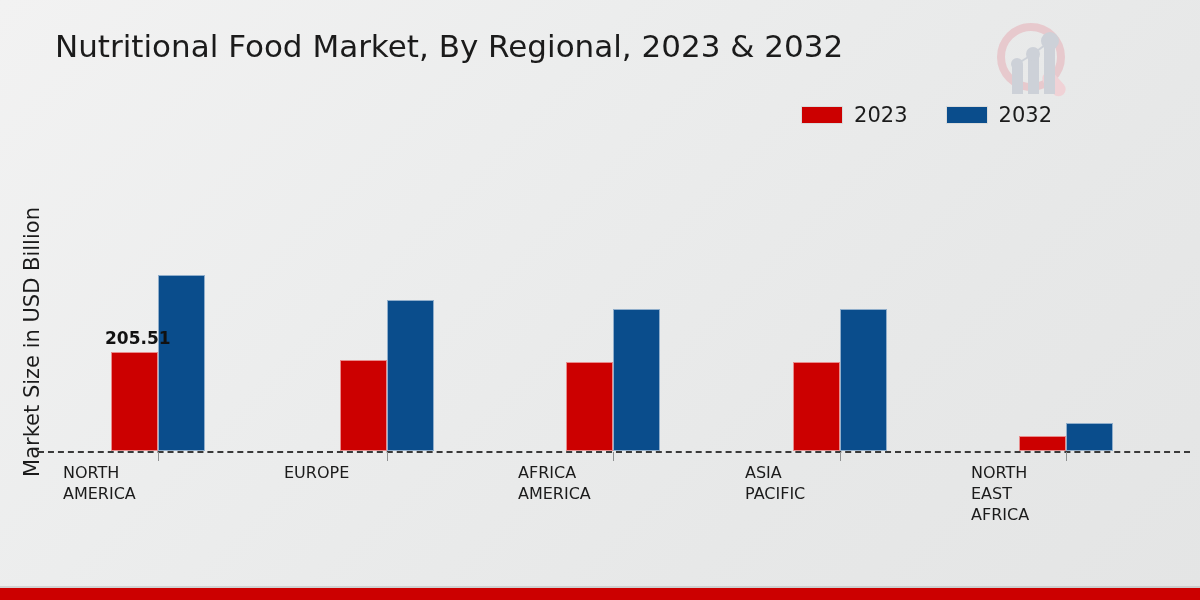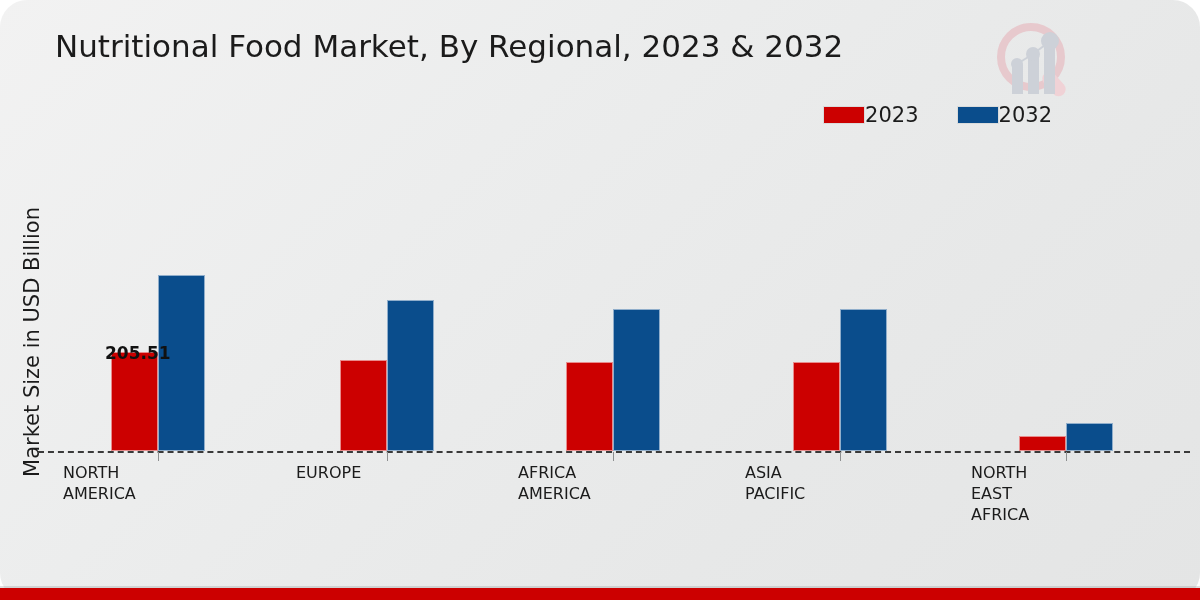--- a/index.html
+++ b/index.html
@@ -12,21 +12,20 @@
     overflow: hidden;
     font-family: "DejaVu Sans", sans-serif;
   }
 
   #page {
     position: relative;
     width: 1200px;
     height: 600px;
     background: linear-gradient(135deg, #f2f2f2 0%, #eceded 35%, #e7e8e8 70%, #e4e5e5 100%);
     box-sizing: border-box;
-    border-radius: 27px;
   }
 
   
   .watermark {
     position: absolute;
     left: 985px;
     top: 12px;
     width: 100px;
     height: 95px;
     opacity: 1;
@@ -50,20 +49,21 @@
     position: absolute;
     right: 148px;
     top: 103px;
     display: flex;
     align-items: center;
     gap: 38px;
   }
   .legend-item {
     display: flex;
     align-items: center;
+    gap: 11px;
   }
   .legend-swatch {
     width: 40px;
     height: 16px;
     border: 1px solid #d9dbdb;
   }
   .legend-label {
     font-size: 21px;
     color: #1b1b1b;
     font-family: "DejaVu Sans", sans-serif;
@@ -208,36 +208,36 @@
 
   <div class="plot">
 
     <div class="baseline"></div>
 
     <div class="bar-group" style="left:111px;">
       <div class="bars-row">
         <div class="bar s2023" style="height:99px;"></div>
         <div class="bar s2032" style="height:176px;"></div>
       </div>
-      <div class="bar-value" style="bottom:88px;">205.51</div>
+      <div class="bar-value" style="bottom:103px;">205.51</div>
     </div>
     <div class="tick" style="left:158px;"></div>
     <div class="cat-label" style="left:63px;">
       <div>NORTH</div>
       <div>AMERICA</div>
     </div>
 
     <div class="bar-group" style="left:340px;">
       <div class="bars-row">
         <div class="bar s2023" style="height:91px;"></div>
         <div class="bar s2032" style="height:151px;"></div>
       </div>
     </div>
     <div class="tick" style="left:387px;"></div>
-    <div class="cat-label" style="left:296px;">
+    <div class="cat-label" style="left:284px;">
       <div>EUROPE</div>
     </div>
 
     <div class="bar-group" style="left:566px;">
       <div class="bars-row">
         <div class="bar s2023" style="height:89px;"></div>
         <div class="bar s2032" style="height:142px;"></div>
       </div>
     </div>
     <div class="tick" style="left:613px;"></div>

